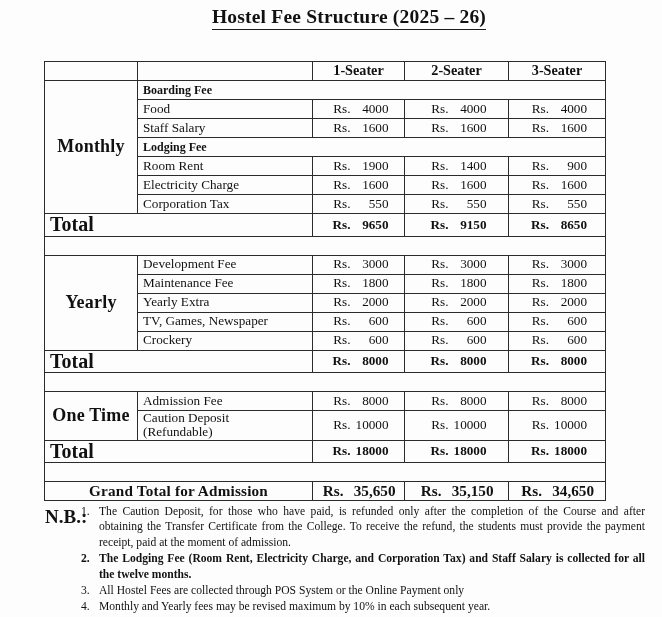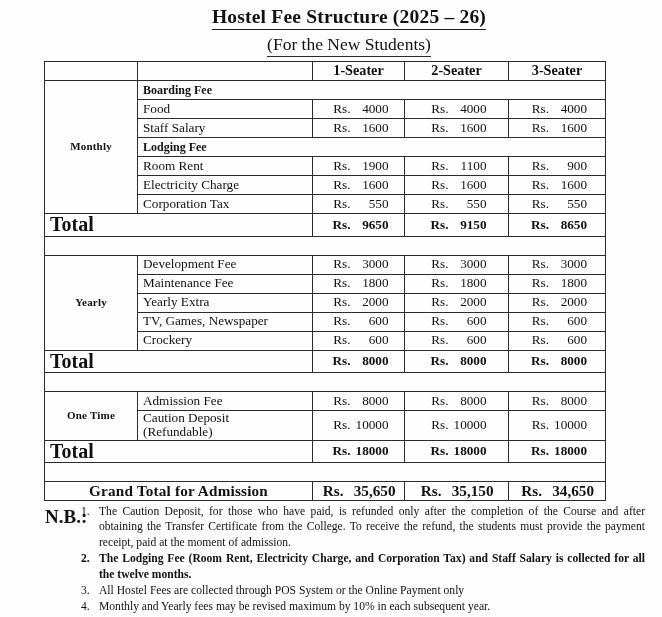--- a/index.html
+++ b/index.html
@@ -78,21 +78,21 @@
   .hdr-blank { border-top: 1px solid #2b2b2b; }
   .hdr-seat {
     text-align: center;
     font-weight: 700;
     font-size: 14.2px;
     height: 25px;
   }
   .grp-label {
     text-align: center;
     font-weight: 700;
-    font-size: 11px;
+    font-size: 18px;
     letter-spacing: 0.2px;
   }
   .sub-head {
     font-weight: 700;
     font-size: 12px;
   }
   .item { text-align: left; }
   .item-2line { line-height: 1.12; padding-top: 1px; padding-bottom: 1px; }
   .amt {
     text-align: center;
@@ -167,21 +167,20 @@
   .note.bold .note-num,
   .note.bold .note-text { font-weight: 700; }
 </style>
 </head>
 <body>
 
 <div class="page">
 
   <div class="title-block">
     <div><span class="title-line1">Hostel Fee Structure (2025 – 26)</span></div>
-    <div class="title-line2-wrap"><span class="title-line2">(For the New Students)</span></div>
   </div>
 
   <div class="table-wrap">
     <table class="fee">
       <colgroup>
         <col class="c-label">
           <col class="c-item">
           <col class="c-s1">
           <col class="c-s2">
           <col class="c-s3">
@@ -211,21 +210,21 @@
           <td class="amt"><span class="rs">Rs.</span><span class="nm">1600</span></td>
           <td class="amt"><span class="rs">Rs.</span><span class="nm">1600</span></td>
           <td class="amt"><span class="rs">Rs.</span><span class="nm">1600</span></td>
         </tr>
         <tr class="span-row">
           <td class="sub-head" colspan="4">Lodging Fee</td>
         </tr>
         <tr>
           <td class="item">Room Rent</td>
           <td class="amt"><span class="rs">Rs.</span><span class="nm">1900</span></td>
-          <td class="amt"><span class="rs">Rs.</span><span class="nm">1100</span></td>
+          <td class="amt"><span class="rs">Rs.</span><span class="nm">1400</span></td>
           <td class="amt"><span class="rs">Rs.</span><span class="nm">900</span></td>
         </tr>
         <tr>
           <td class="item">Electricity Charge</td>
           <td class="amt"><span class="rs">Rs.</span><span class="nm">1600</span></td>
           <td class="amt"><span class="rs">Rs.</span><span class="nm">1600</span></td>
           <td class="amt"><span class="rs">Rs.</span><span class="nm">1600</span></td>
         </tr>
         <tr>
           <td class="item">Corporation Tax</td>

